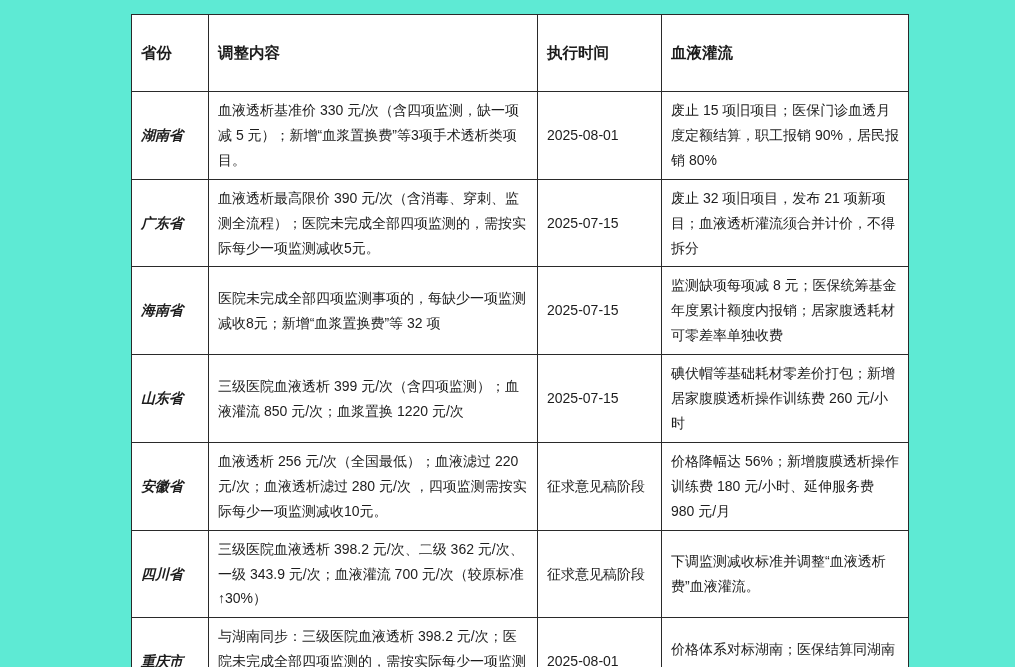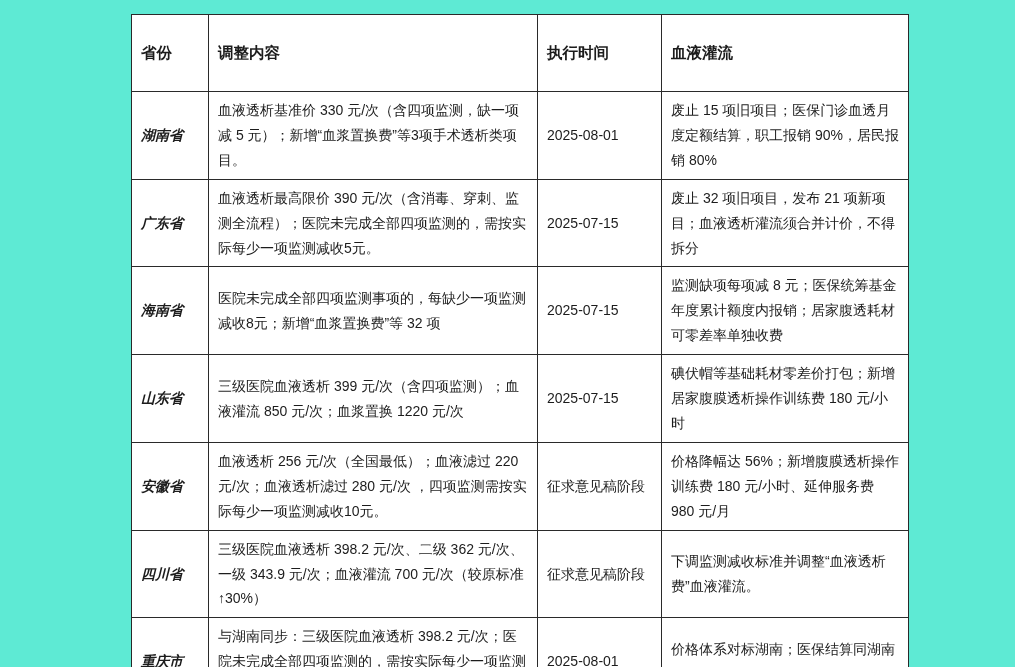--- a/index.html
+++ b/index.html
@@ -96,21 +96,21 @@
       <tr class="r3">
         <td class="province">海南省</td>
         <td>医院未完成全部四项监测事项的，每缺少一项监测减收8元；新增“血浆置换费”等 32 项</td>
         <td>2025-07-15</td>
         <td>监测缺项每项减 8 元；医保统筹基金年度累计额度内报销；居家腹透耗材可零差率单独收费</td>
       </tr>
       <tr class="r4">
         <td class="province">山东省</td>
         <td>三级医院血液透析 399 元/次（含四项监测）；血液灌流 850 元/次；血浆置换 1220 元/次</td>
         <td>2025-07-15</td>
-        <td>碘伏帽等基础耗材零差价打包；新增居家腹膜透析操作训练费 180 元/小时</td>
+        <td>碘伏帽等基础耗材零差价打包；新增居家腹膜透析操作训练费 260 元/小时</td>
       </tr>
       <tr class="r5">
         <td class="province">安徽省</td>
         <td>血液透析 256 元/次（全国最低）；血液滤过 220 元/次；血液透析滤过 280 元/次 ，四项监测需按实际每少一项监测减收10元。</td>
         <td>征求意见稿阶段</td>
         <td>价格降幅达 56%；新增腹膜透析操作训练费 180 元/小时、延伸服务费 980 元/月</td>
       </tr>
       <tr class="r6">
         <td class="province">四川省</td>
         <td>三级医院血液透析 398.2 元/次、二级 362 元/次、一级 343.9 元/次；血液灌流 700 元/次（较原标准↑30%）</td>

